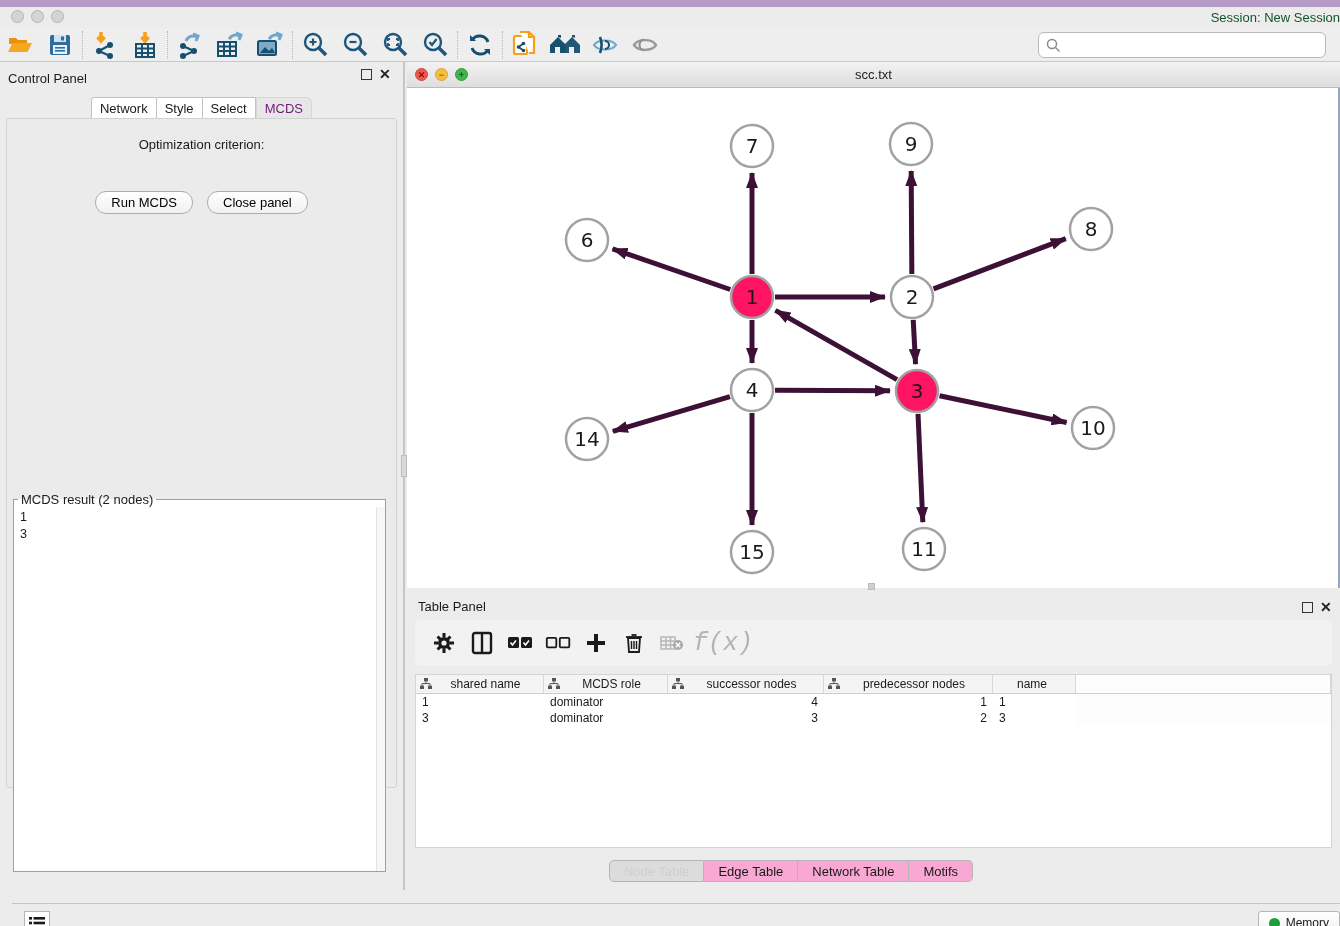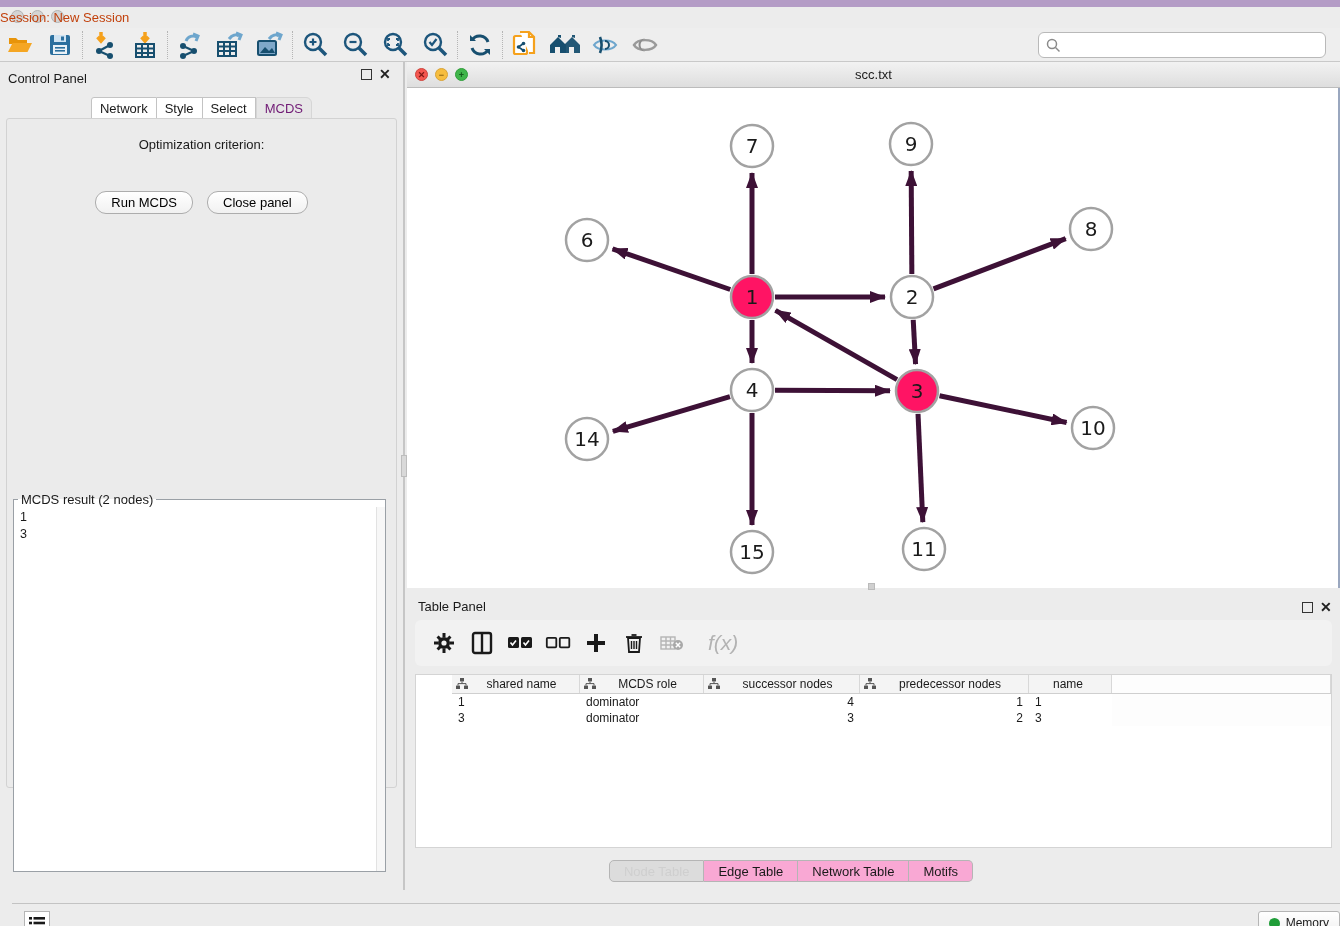--- a/index.html
+++ b/index.html
@@ -4,21 +4,21 @@
 <style>
   * { margin:0; padding:0; box-sizing:border-box; }
   html,body { width:1340px; height:926px; overflow:hidden; }
   body { font-family:"Liberation Sans", sans-serif; background:#ececec; position:relative; font-size:13px; color:#1a1a1a; }
 
   
   .top-strip { position:absolute; left:0; top:0; width:1340px; height:7px; background:#b49cc6; }
   .titlebar { position:absolute; left:0; top:7px; width:1340px; height:21px; background:#ececec; }
   .traffic-main { position:absolute; left:11px; top:3px; display:flex; gap:7px; }
   .traffic-main .dot { width:13px; height:13px; border-radius:50%; background:#d4d4d4; border:1px solid #b3b3b3; }
-  .title-text { position:absolute; left:0; right:0; top:3px; text-align:left; color:#c2410c; font-size:13px; }
+  .title-text { position:absolute; left:0; right:0; top:3px; text-align:right; color:#14532d; font-size:13px; }
 
   .toolbar { position:absolute; left:0; top:28px; width:1340px; height:34px; background:#eeeeee; border-bottom:1px solid #c9c9c9; display:flex; align-items:center; }
   .tb-icon { width:40px; height:30px; display:flex; align-items:center; justify-content:center; cursor:default; }
   .tb-sep { width:1px; height:28px; margin:0 2px; border-left:1px dotted #b5b5b5; }
   .search-wrap { position:absolute; right:14px; top:4px; width:288px; height:26px; }
   .search-wrap input { width:100%; height:100%; border:1px solid #b9b9b9; border-radius:6px; background:#fff; padding-left:28px; font-size:13px; outline:none; }
   .search-glass { position:absolute; left:8px; top:6px; }
 
   
   .control-panel { position:absolute; left:0; top:62px; width:403px; height:828px; background:#ececec; }
@@ -55,22 +55,22 @@
   .net-canvas { position:absolute; left:2px; top:26px; width:933px; height:500px; background:#fff; }
   .net-right-edge { position:absolute; right:0; top:26px; width:2px; height:500px; background:#9aa7bf; }
   .net-grip { position:absolute; left:463px; top:521px; width:7px; height:7px; background:#d0d0d0; border:1px solid #bbb; }
 
   
   .table-panel { position:absolute; left:0; top:530px; width:772px; height:298px; background:#ececec; }
   .tp-header-text { position:absolute; left:13px; top:7px; font-size:13px; }
   .tp-float { left:897px; top:10px; } .tp-close { left:915px; top:7px; }
   .tp-toolbar { position:absolute; left:10px; top:28px; width:917px; height:46px; background:#f2f2f2; border-radius:6px; display:flex; align-items:center; padding-left:12px; gap:4px; }
   .tp-icon { width:34px; height:32px; display:flex; align-items:center; justify-content:center; }
-  .fx-label { font-family:Liberation Sans, sans-serif; font-style:italic; font-size:21px; color:#b3b3b3; margin-left:15px; }
-  .tp-table { position:absolute; left:10px; top:82px; width:917px; height:174px; background:#fff; border:1px solid #d4d4d4;padding-left:36px; }
+  .fx-label { font-family:Liberation Mono, monospace; font-style:italic; font-size:25px; color:#b3b3b3; margin-left:0; }
+  .tp-table { position:absolute; left:10px; top:82px; width:917px; height:174px; background:#fff; border:1px solid #d4d4d4; }
   .tp-head { display:flex; height:19px; background:#f4f4f4; border-bottom:1px solid #cfcfcf; }
   .tp-head .hcell { display:flex; align-items:center; border-right:1px solid #d8d8d8; font-size:12px; position:relative; }
   .tp-head .hcell .hlabel { flex:1; text-align:center; padding-right:4px; }
   .tp-head .hcell svg { margin-left:4px; }
   .tp-row { display:flex; height:16px; font-size:12px; }
   .tp-row .cell { padding:1px 6px 0 6px; overflow:hidden; white-space:nowrap; }
   .c0 { width:128px; } .c1 { width:124px; } .c2 { width:156px; } .c3 { width:169px; } .c4 { width:83px; } .cf { flex:1; background:#fdfdfd; }
   .al { text-align:left; } .ar { text-align:right; }
   .tp-tabs { position:absolute; left:0; top:268px; width:100%; display:flex; justify-content:center; }
   .ttab { height:22px; padding:3px 14px; background:#f9a8d4; border:1px solid #b5b5b5; border-left:none; font-size:13px; }

